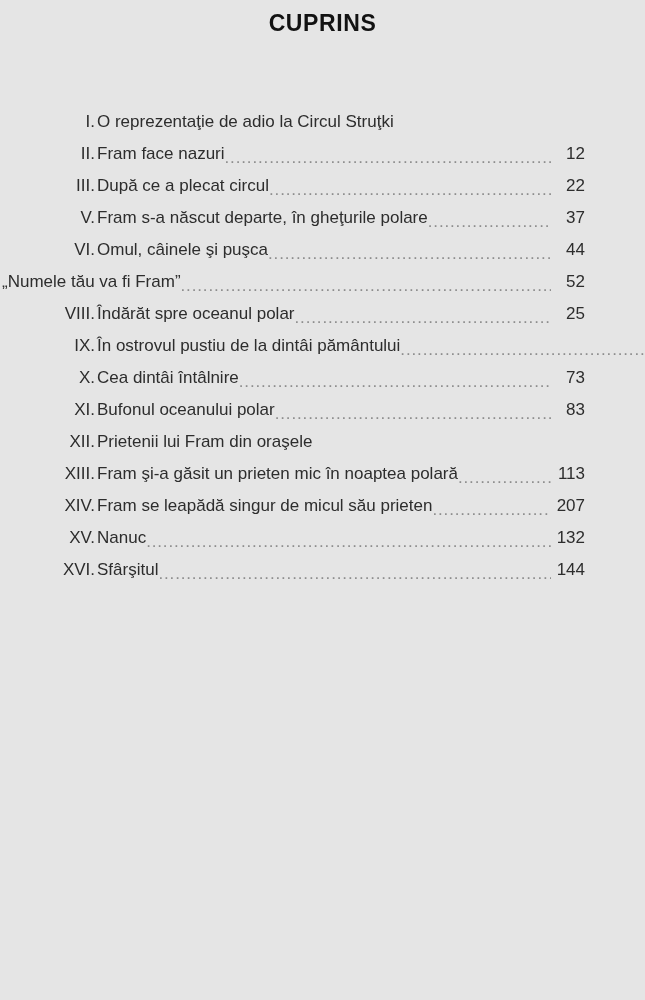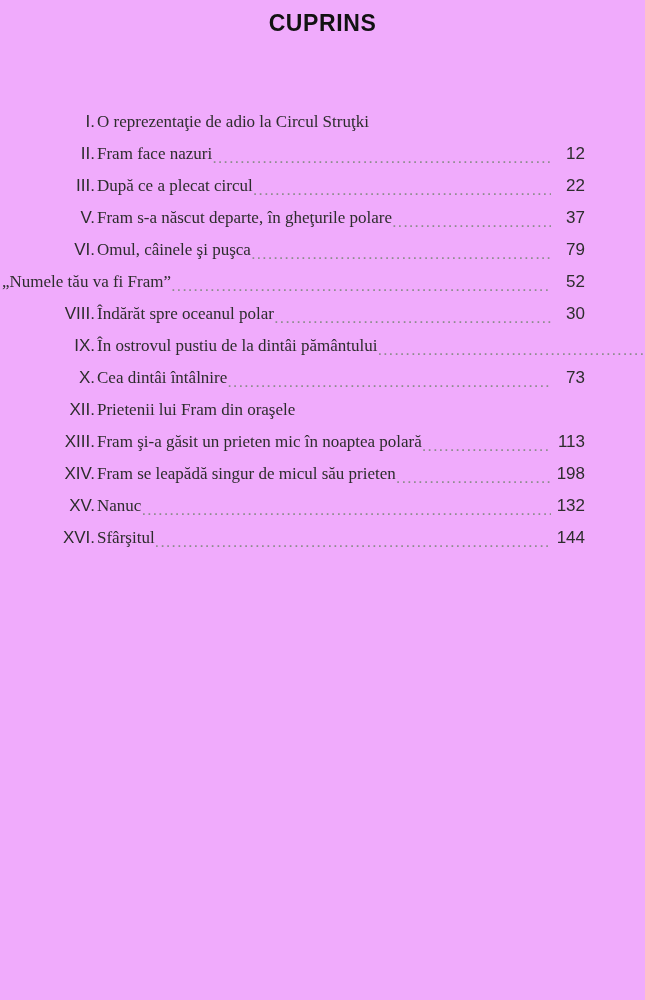--- a/index.html
+++ b/index.html
@@ -14,21 +14,21 @@
     position: relative;
     overflow: hidden;
     font-family: "Liberation Sans", sans-serif;
     -webkit-font-smoothing: antialiased;
   }
 
   .page {
     width: 645px;
     height: 1000px;
     position: relative;
-    background: #f0abfc;
+    background: #e5e5e5;
   }
 
   
   .toc-title {
     position: absolute;
     top: 8px;
     left: 0;
     width: 645px;
     text-align: center;
     font-size: 23px;
@@ -68,21 +68,20 @@
     white-space: nowrap;
     color: #2d2d2d;
   }
 
   
   .toc-text {
     flex: 0 0 auto;
     padding-left: 2px;
     white-space: nowrap;
     color: #2d2d2d;
-    font-family: Liberation Serif, serif;
   }
 
   
   .toc-dots {
     flex: 1 1 auto;
     overflow: hidden;
     height: 17px;
     align-self: flex-end;
     margin-bottom: 4px;
     min-width: 0;
@@ -159,51 +158,59 @@
           <span class="toc-text">Fram s-a născut departe, în gheţurile polare</span>
           <span class="toc-dots"></span>
           <span class="toc-page">37</span>
         </div>
       </div>
       <div class="toc-entry">
         <div class="toc-line">
           <span class="toc-num">VI.</span>
           <span class="toc-text">Omul, câinele şi puşca</span>
           <span class="toc-dots"></span>
-          <span class="toc-page">79</span>
+          <span class="toc-page">44</span>
         </div>
       </div>
       <div class="toc-entry">
         <div class="toc-line">
           <span class="toc-text">„Numele tău va fi Fram”</span>
           <span class="toc-dots"></span>
           <span class="toc-page">52</span>
         </div>
       </div>
       <div class="toc-entry">
         <div class="toc-line">
           <span class="toc-num">VIII.</span>
           <span class="toc-text">Îndărăt spre oceanul polar</span>
           <span class="toc-dots"></span>
-          <span class="toc-page">30</span>
+          <span class="toc-page">25</span>
         </div>
       </div>
       <div class="toc-entry">
         <div class="toc-line">
           <span class="toc-num">IX.</span>
           <span class="toc-text">În ostrovul pustiu de la dintâi pământului</span>
           <span class="toc-dots"></span>
         </div>
       </div>
       <div class="toc-entry">
         <div class="toc-line">
           <span class="toc-num">X.</span>
           <span class="toc-text">Cea dintâi întâlnire</span>
           <span class="toc-dots"></span>
           <span class="toc-page">73</span>
+        </div>
+      </div>
+      <div class="toc-entry">
+        <div class="toc-line">
+          <span class="toc-num">XI.</span>
+          <span class="toc-text">Bufonul oceanului polar</span>
+          <span class="toc-dots"></span>
+          <span class="toc-page">83</span>
         </div>
       </div>
       <div class="toc-entry">
         <div class="toc-line nolead">
           <span class="toc-num">XII.</span>
           <span class="toc-text">Prietenii lui Fram din oraşele</span>
           <span class="toc-dots"></span>
           <span class="toc-page"></span>
         </div>
       </div>
@@ -213,21 +220,21 @@
           <span class="toc-text">Fram şi-a găsit un prieten mic în noaptea polară</span>
           <span class="toc-dots"></span>
           <span class="toc-page">113</span>
         </div>
       </div>
       <div class="toc-entry">
         <div class="toc-line">
           <span class="toc-num">XIV.</span>
           <span class="toc-text">Fram se leapădă singur de micul său prieten</span>
           <span class="toc-dots"></span>
-          <span class="toc-page">198</span>
+          <span class="toc-page">207</span>
         </div>
       </div>
       <div class="toc-entry">
         <div class="toc-line">
           <span class="toc-num">XV.</span>
           <span class="toc-text">Nanuc</span>
           <span class="toc-dots"></span>
           <span class="toc-page">132</span>
         </div>
       </div>

